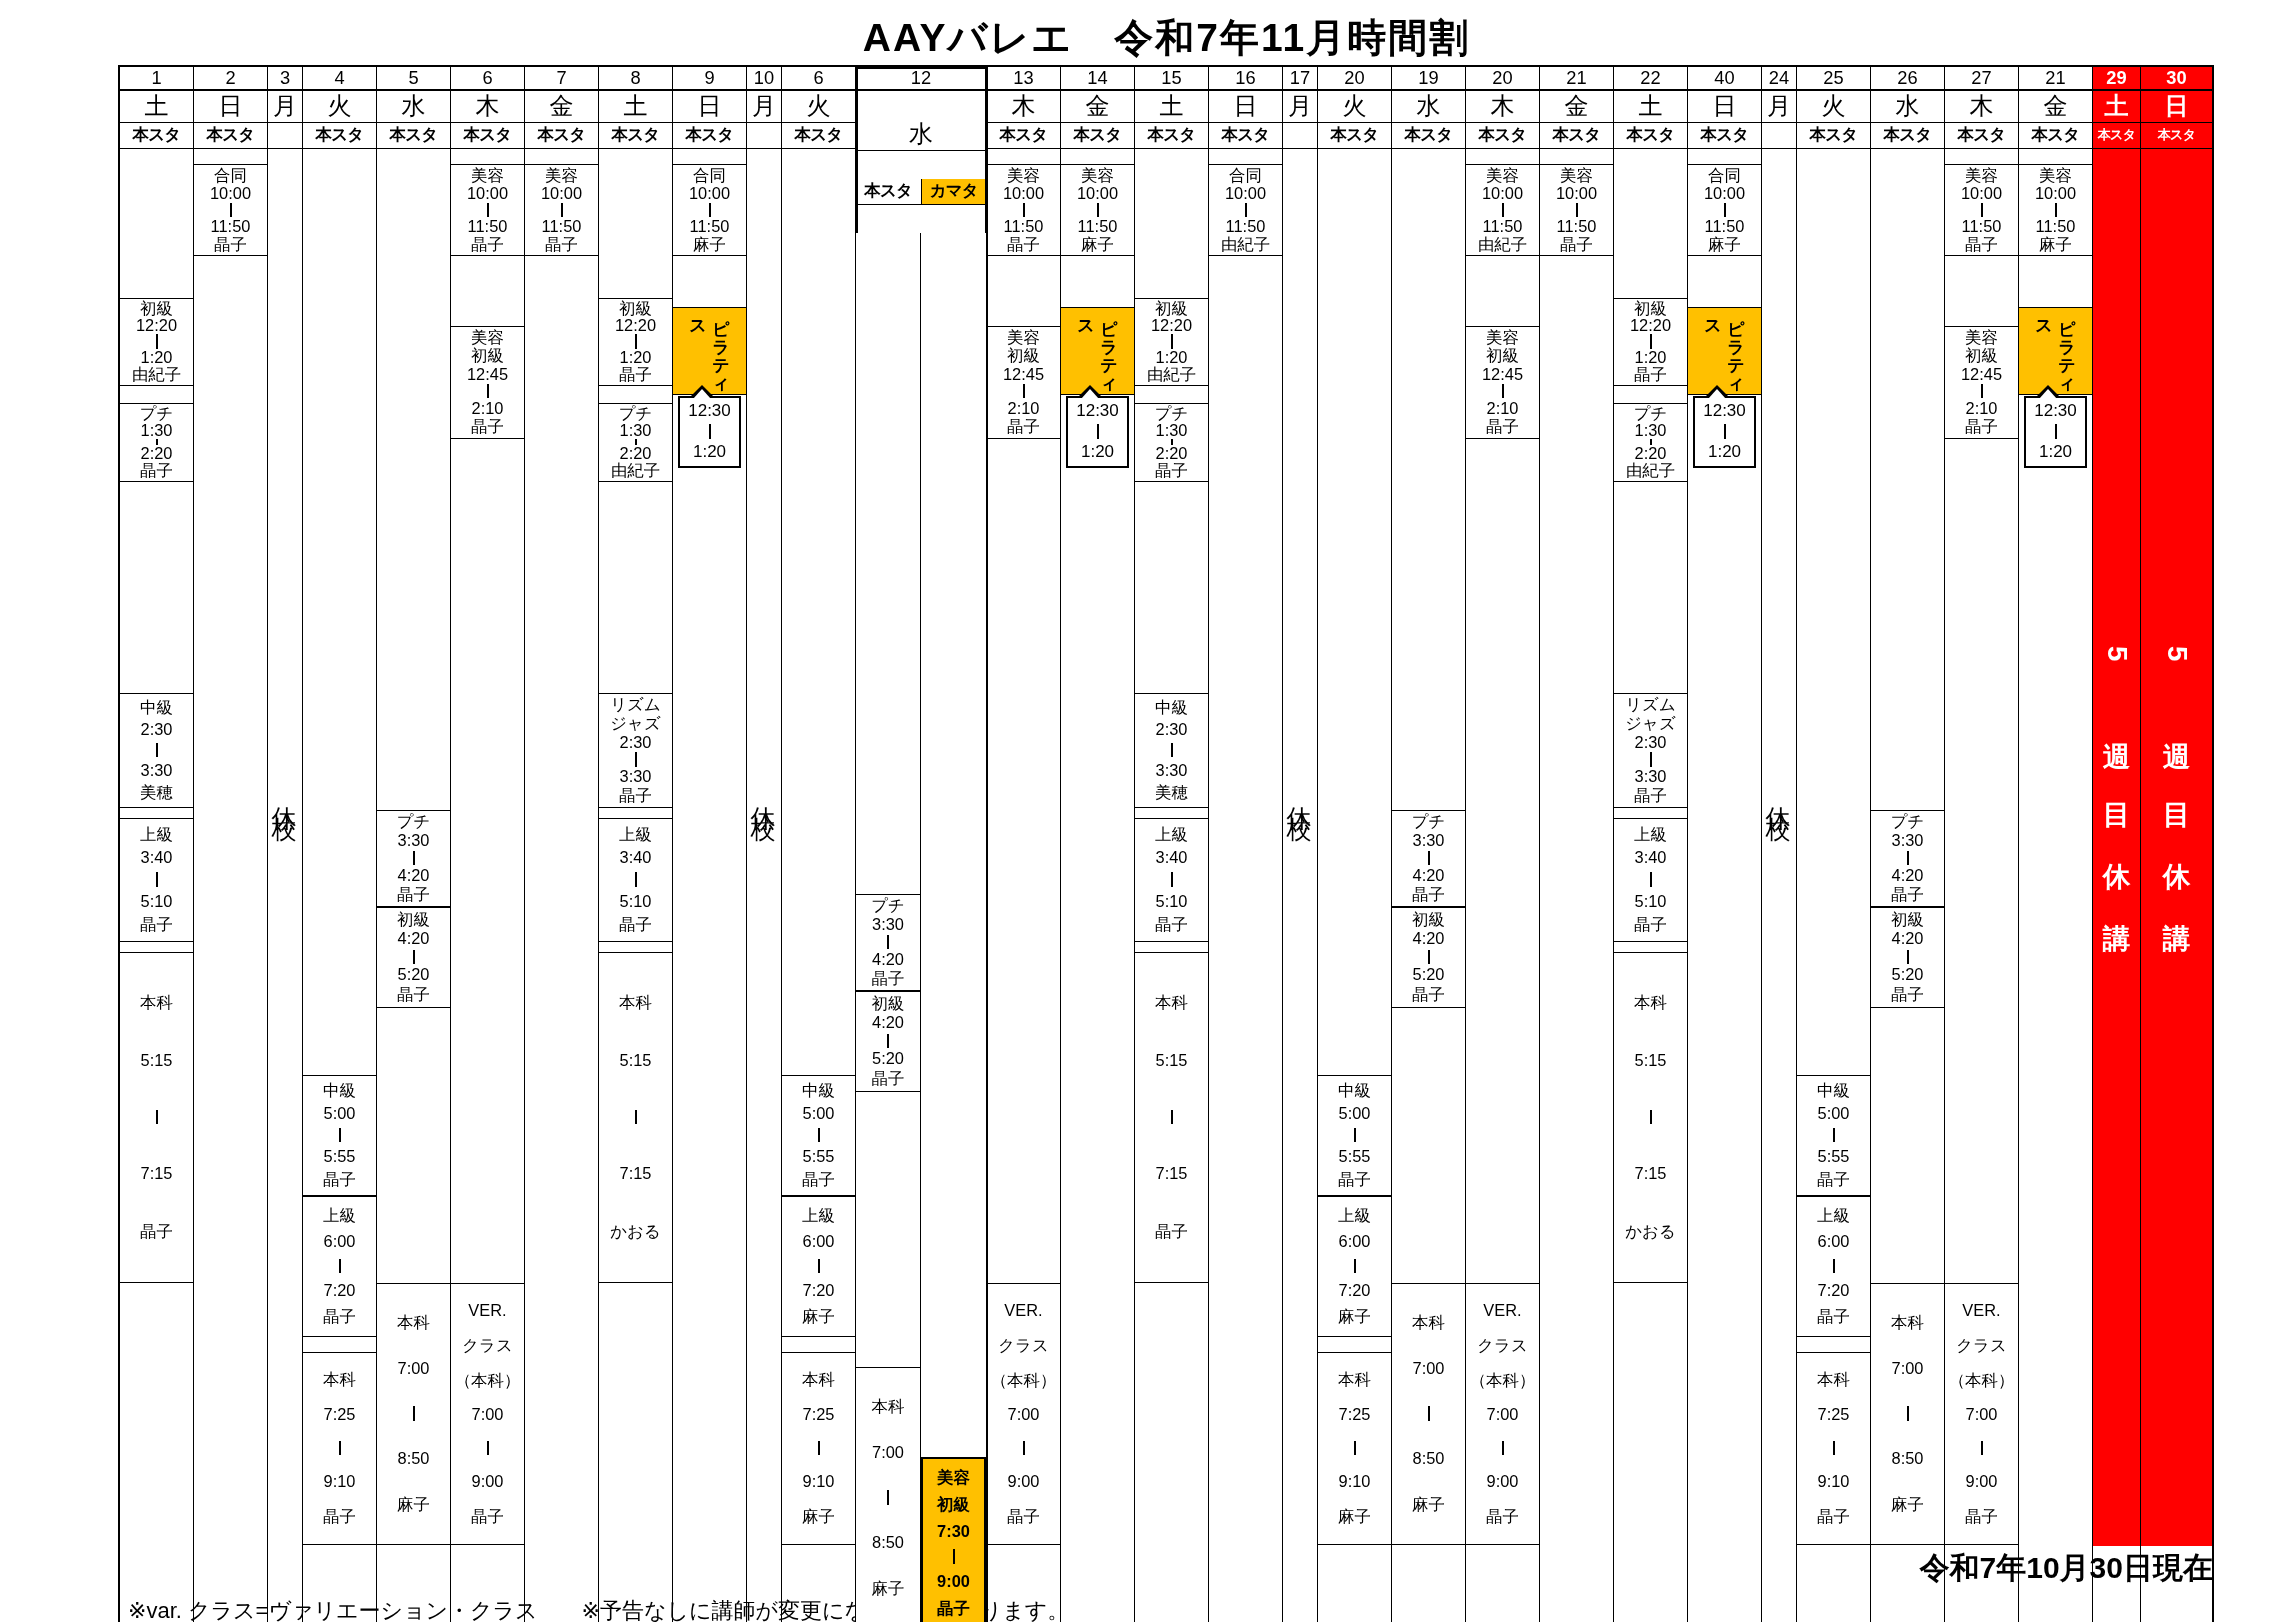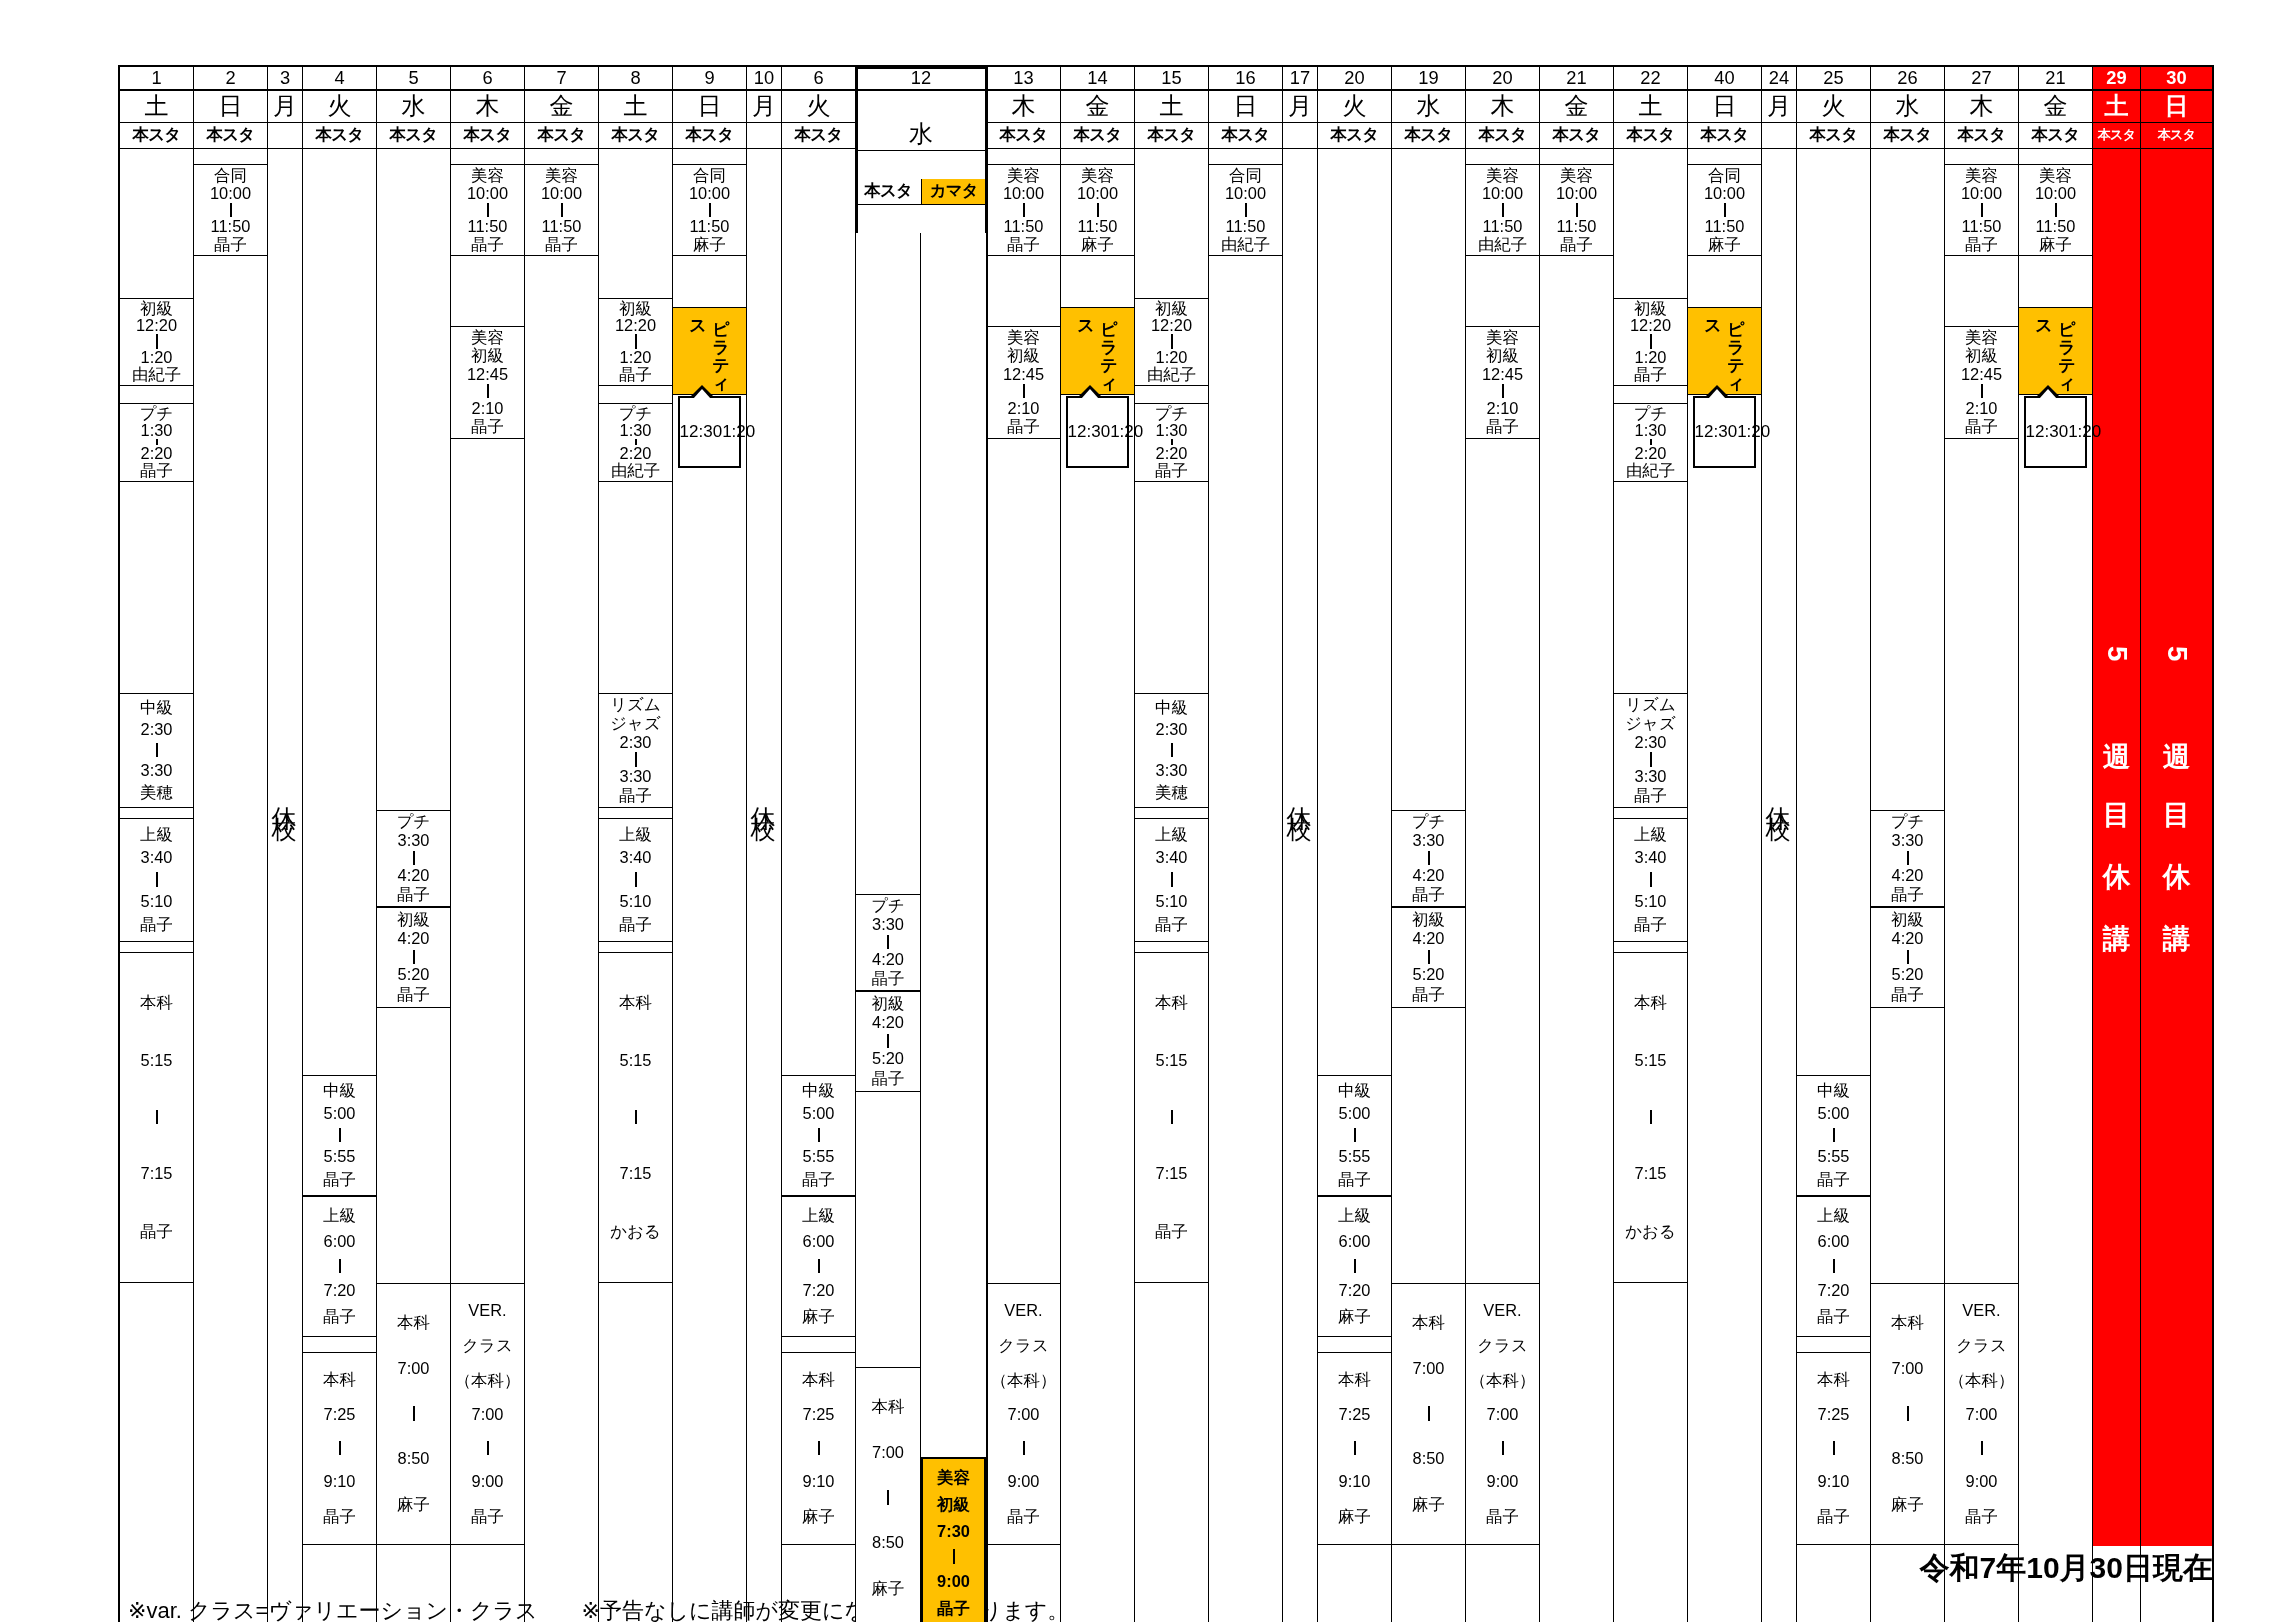--- a/index.html
+++ b/index.html
@@ -28,36 +28,37 @@
   .blk.orange{background:#FFC000;font-weight:bold;border:2px solid #000;}
   .vline{width:2px;height:14.4px;background:#000;}
   .closed{position:absolute;top:638px;left:50%;transform:translateX(-50%);
           writing-mode:vertical-rl;font-size:25px;letter-spacing:9.2px;}
   .fw{position:absolute;top:497px;left:50%;transform:translateX(-50%);writing-mode:vertical-rl;
       color:#fff;font-weight:bold;font-size:27.5px;letter-spacing:60px;white-space:nowrap;}
   .pilates{position:absolute;left:0;right:0;background:#FFC000;border-top:1.3px solid #000;border-bottom:1.3px solid #000;
            display:flex;align-items:center;justify-content:center;z-index:2;box-sizing:border-box;}
   .pilates span{writing-mode:vertical-rl;font-size:17px;font-weight:bold;letter-spacing:0.7px;}
   .bubble{position:absolute;left:4.6px;right:4.6px;background:#fff;border:2px solid #000;z-index:3;
-          display:flex;flex-direction:row;justify-content:space-evenly;align-items:center;
+          display:flex;flex-direction:column;justify-content:space-evenly;align-items:center;
           font-size:17px;box-sizing:border-box;}
   .notch-b{position:absolute;top:-13px;left:9.2px;width:0;height:0;
            border-left:13px solid transparent;border-right:13px solid transparent;border-bottom:13px solid #000;}
   .notch-w{position:absolute;top:-8.5px;left:13px;width:0;height:0;
            border-left:9.2px solid transparent;border-right:9.2px solid transparent;border-bottom:10.5px solid #fff;z-index:4;}
   .sub{position:absolute;top:0;bottom:0;}
   .sub0{left:0;width:64px;}
   .sub1{left:64px;right:0;border-left:1.3px solid #000;}
   .note-left{position:absolute;left:128px;top:1552px;font-size:22px;margin-top:44px;}
   .note-right{position:absolute;right:82px;top:1548px;font-size:30px;font-weight:bold;}
 </style>
 </head>
 <body>
 
 <div class="page">
+  <div class="title">AAYバレエ　令和7年11月時間割</div>
   <div class="tbl" id="table-root">
       <div class="day-col w-n">
         <div class="hd-num">1</div>
         <div class="hd-dow">土</div>
         <div class="hd-studio">本スタ</div>
         <div class="day-content">
           <div class="blk" style="top: 149px; height: 88px;">
             <span>初級</span>
             <span>12:20</span>
             <div class="vline"></div>

